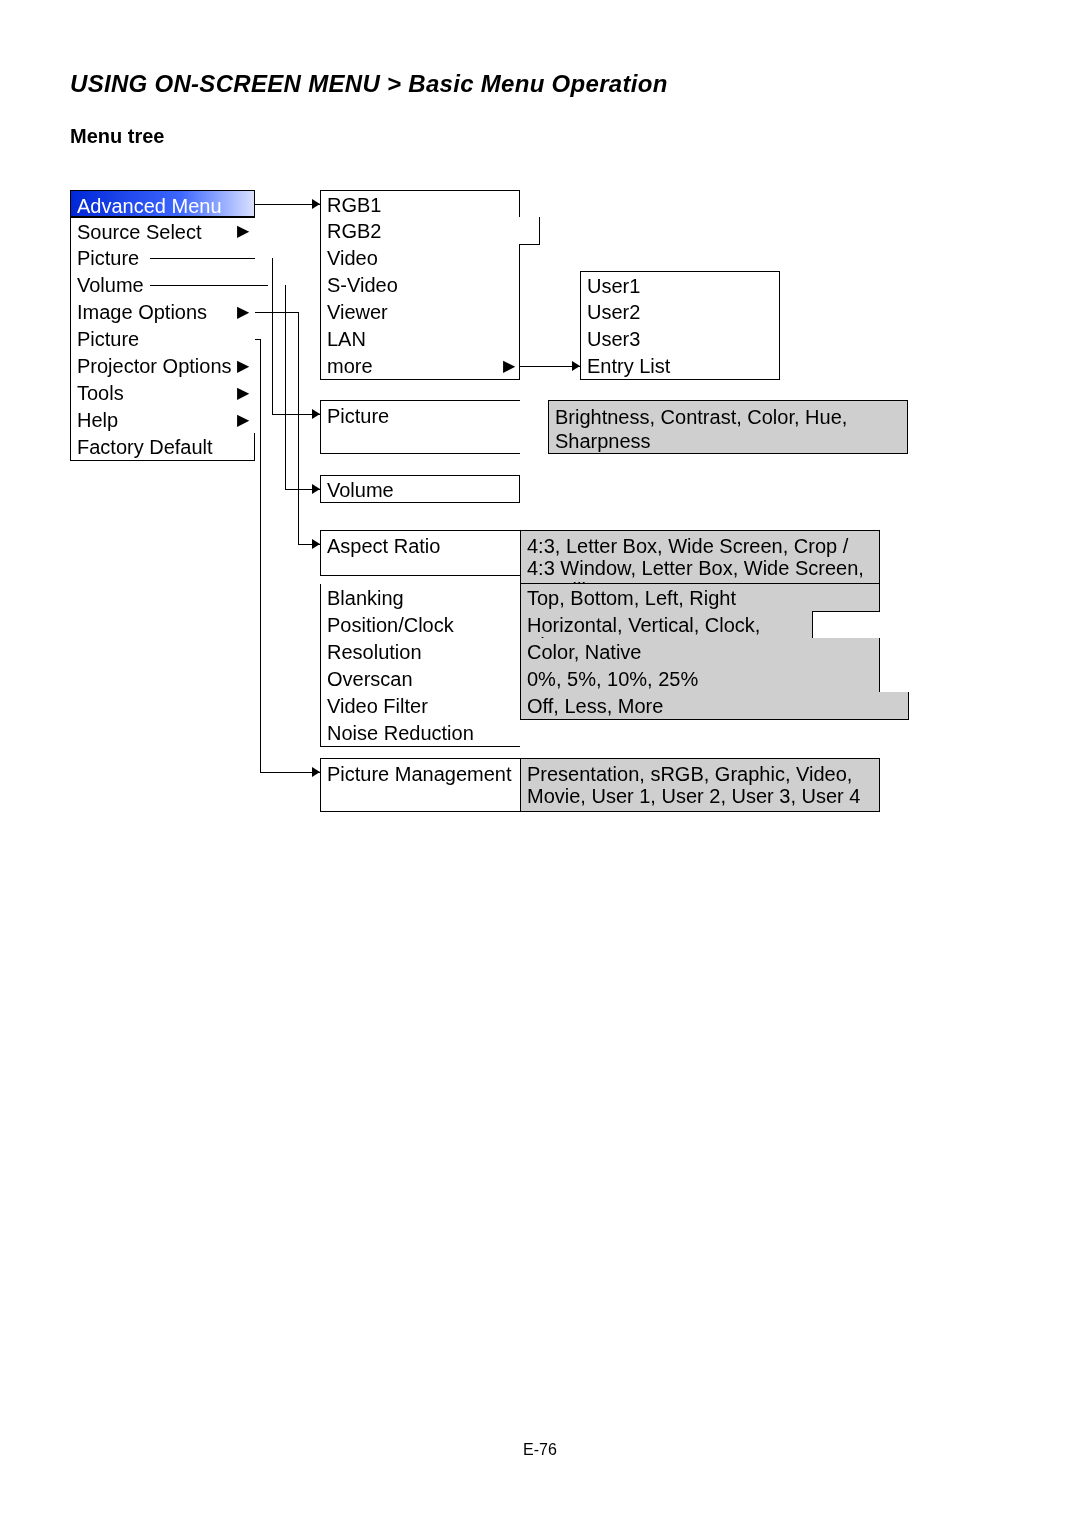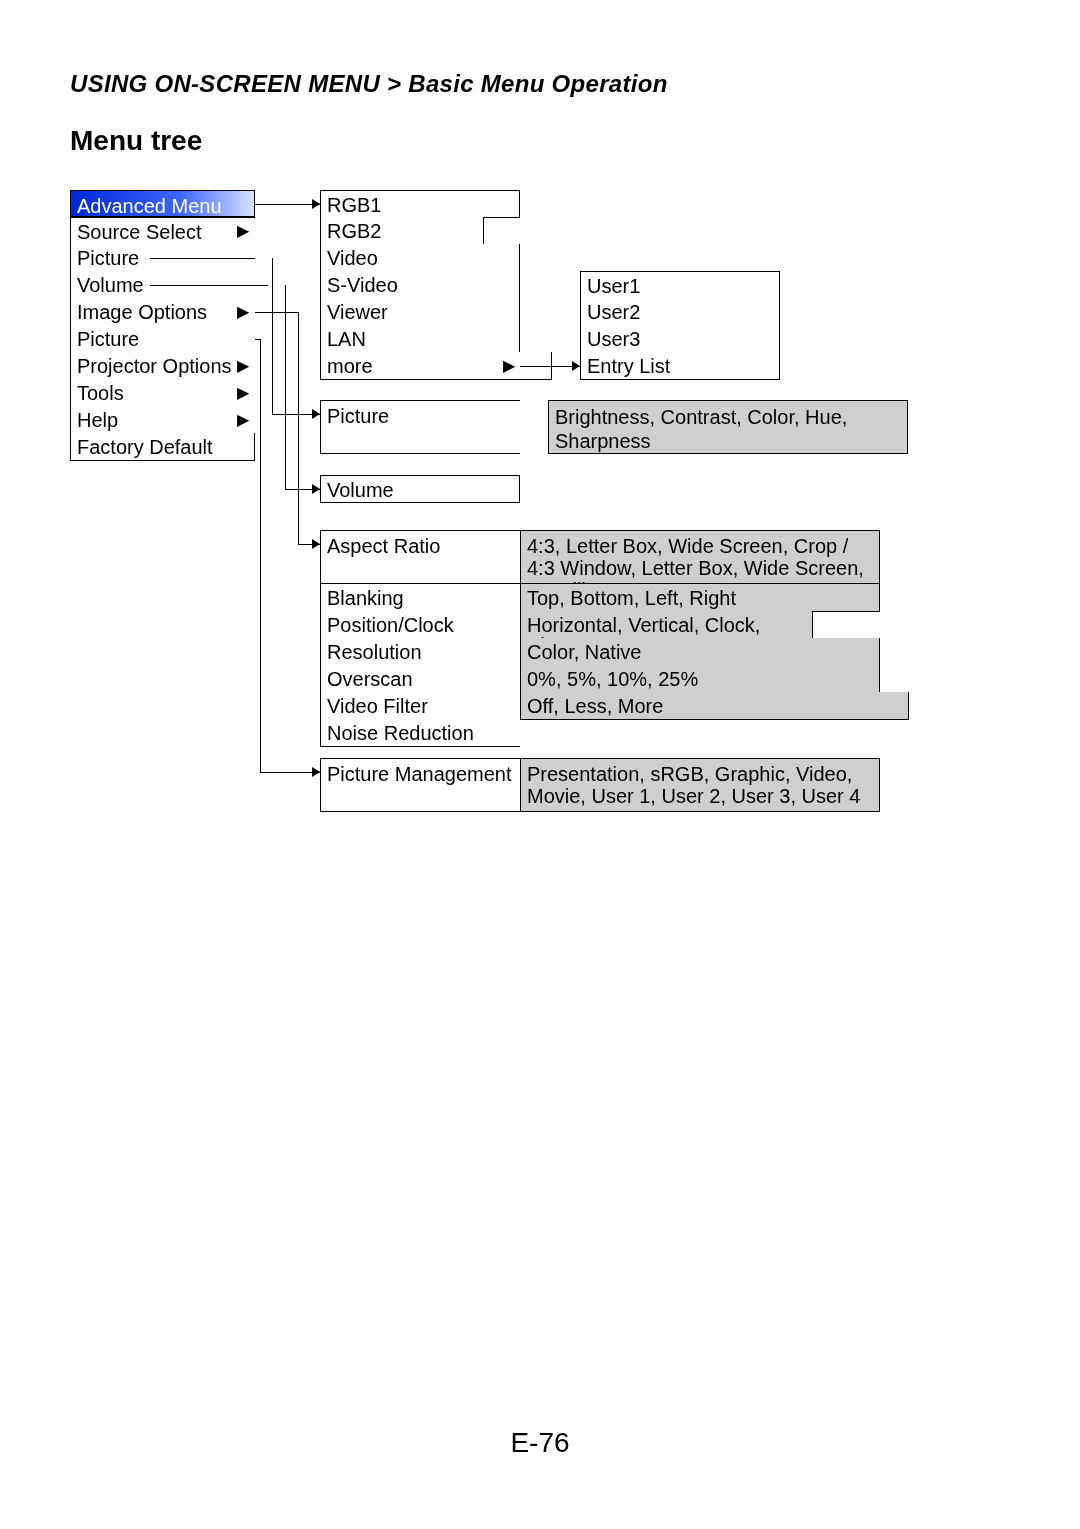--- a/index.html
+++ b/index.html
@@ -1,19 +1,19 @@
 <!DOCTYPE html>
 <html><head>
 <meta charset="utf-8">
 <style>
   html,body{margin:0;padding:0;background:#fff;font-family:Arial,Helvetica,sans-serif;color:#000}
   .page{width:1080px;height:1529px;position:relative;box-sizing:border-box}
   .breadcrumb{position:absolute;left:70px;top:70px;font-style:italic;font-weight:bold;font-size:24px;letter-spacing:.3px}
-  .title{position:absolute;left:70px;top:125px;font-weight:bold;font-size:28px}
-  .pagenum{position:absolute;width:100%;text-align:center;bottom:70px;font-size:28px}
+  .title{position:absolute;left:70px;top:125px;font-weight:bold;font-size:20px}
+  .pagenum{position:absolute;width:100%;text-align:center;bottom:70px;font-size:16px}
 
   
   .cell{position:absolute;border:1px solid #000;padding:4px 6px;font-size:20px;box-sizing:border-box;background:#fff}
   .shade{background:#cfcfcf}
   .row{height:28px;line-height:20px}
   .left{border-right:none}
 
   
   .adv-head{background:linear-gradient(90deg,#0027d6 0%,#3e67ff 60%,#d9e1ff 100%);color:#fff;font-weight:normal}
 
@@ -43,26 +43,26 @@
 <div class="cell row left" style="left:70px;top:406px;width:185px;border-top:none">Help</div>
 <div class="cell row" style="left:70px;top:433px;width:185px;border-top:none">Factory Default</div>
 
 <div class="tri" style="left:237px;top:223px">▶</div>
 <div class="tri" style="left:237px;top:304px">▶</div>
 <div class="tri" style="left:237px;top:358px">▶</div>
 <div class="tri" style="left:237px;top:385px">▶</div>
 <div class="tri" style="left:237px;top:412px">▶</div>
 
 <div class="cell row" style="left:320px;top:190px;width:200px">RGB1</div>
-<div class="cell row" style="left:320px;top:217px;width:164px;border-top:none">RGB2</div>
+<div class="cell row" style="left:320px;top:217px;width:220px;border-top:none">RGB2</div>
 <div class="cell row" style="left:320px;top:244px;width:200px;border-top:none">Video</div>
 <div class="cell row" style="left:320px;top:271px;width:200px;border-top:none">S-Video</div>
 <div class="cell row" style="left:320px;top:298px;width:200px;border-top:none">Viewer</div>
 <div class="cell row" style="left:320px;top:325px;width:200px;border-top:none">LAN</div>
-<div class="cell row" style="left:320px;top:352px;width:232px;border-top:none">more</div>
+<div class="cell row" style="left:320px;top:352px;width:200px;border-top:none">more</div>
 <div class="tri" style="left:503px;top:358px">▶</div>
 
 <div class="hline" style="left:255px;top:204px;width:65px"></div>
 <div class="arrowR" style="left:312px;top:199px"></div>
 
 <div class="hline" style="left:255px;top:231px;width:0px"></div>
 
 <div class="cell row" style="left:580px;top:271px;width:200px">User1</div>
 <div class="cell row" style="left:580px;top:298px;width:200px;border-top:none">User2</div>
 <div class="cell row" style="left:580px;top:325px;width:200px;border-top:none">User3</div>
@@ -79,21 +79,21 @@
 <div class="hline" style="left:272px;top:414px;width:48px"></div>
 <div class="arrowR" style="left:312px;top:409px"></div>
 
 <div class="cell row" style="left:320px;top:475px;width:200px">Volume</div>
 
 <div class="hline" style="left:150px;top:285px;width:118px"></div>
 <div class="vline" style="left:285px;top:285px;height:204px"></div>
 <div class="hline" style="left:285px;top:489px;width:35px"></div>
 <div class="arrowR" style="left:312px;top:484px"></div>
 
-<div class="cell" style="left:320px;top:530px;width:200px;height:54px;border-right:none">Aspect Ratio</div>
+<div class="cell" style="left:320px;top:530px;width:200px;height:46px;border-right:none">Aspect Ratio</div>
 <div class="cell shade" style="left:520px;top:530px;width:360px;height:54px;line-height:22px">4:3, Letter Box, Wide Screen, Crop / 4:3 Window, Letter Box, Wide Screen, 4:3 Fill</div>
 
 <div class="cell row" style="left:320px;top:584px;width:200px;border-right:none;border-top:none">Blanking</div>
 <div class="cell row shade" style="left:520px;top:584px;width:360px;border-top:none">Top, Bottom, Left, Right</div>
 <div class="cell row" style="left:320px;top:611px;width:200px;border-right:none;border-top:none">Position/Clock</div>
 <div class="cell row shade" style="left:520px;top:611px;width:293px;border-top:none">Horizontal, Vertical, Clock, Phase</div>
 <div class="cell row" style="left:320px;top:638px;width:200px;border-right:none;border-top:none">Resolution</div>
 <div class="cell row shade" style="left:520px;top:638px;width:360px;border-top:none">Color, Native</div>
 <div class="cell row" style="left:320px;top:665px;width:200px;border-right:none;border-top:none">Overscan</div>
 <div class="cell row shade" style="left:520px;top:665px;width:360px;border-top:none">0%, 5%, 10%, 25%</div>

